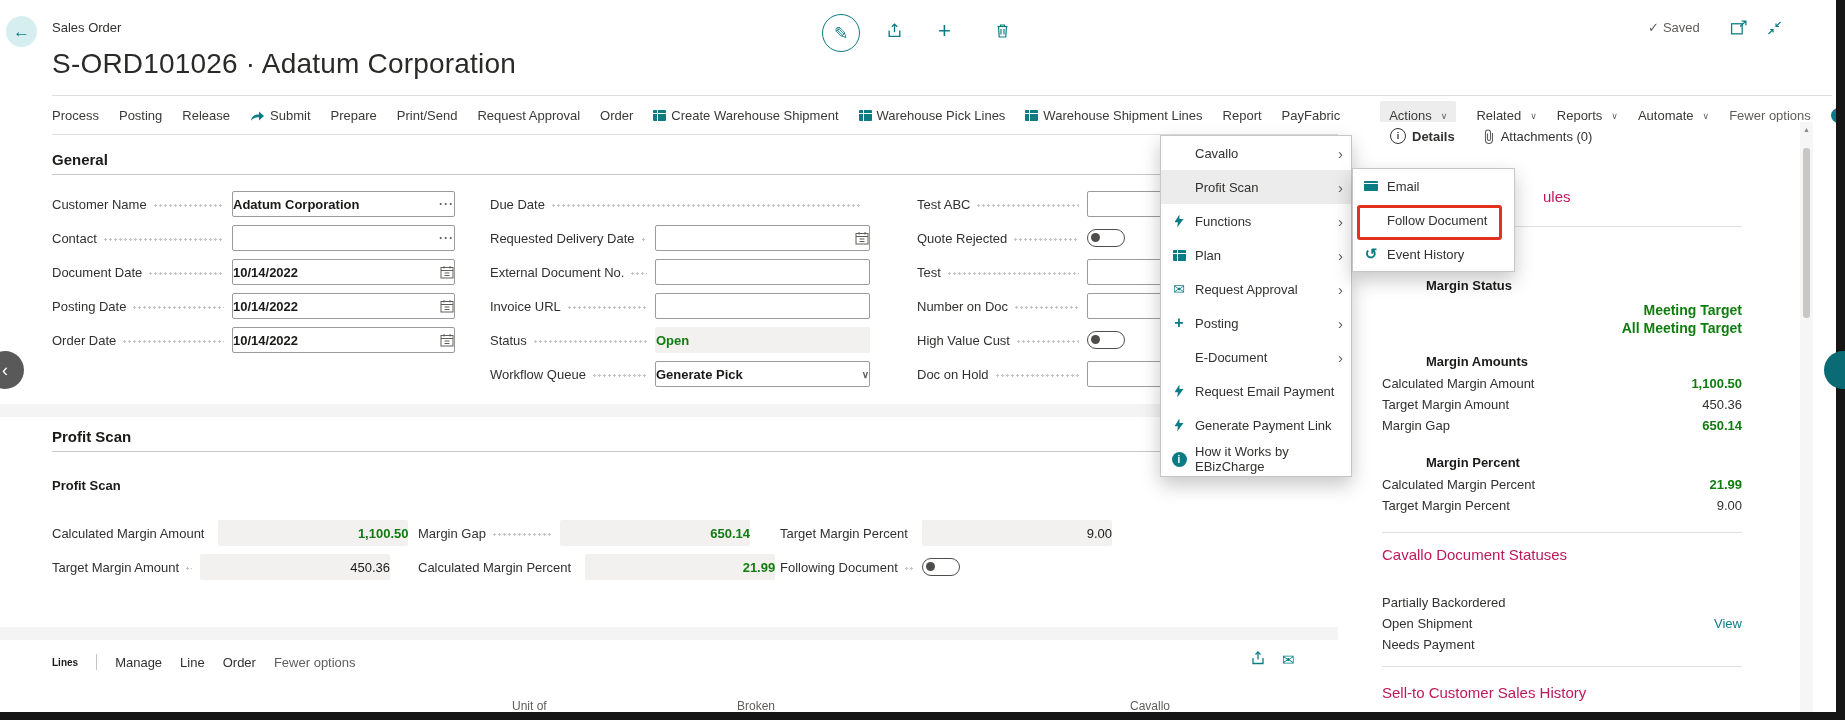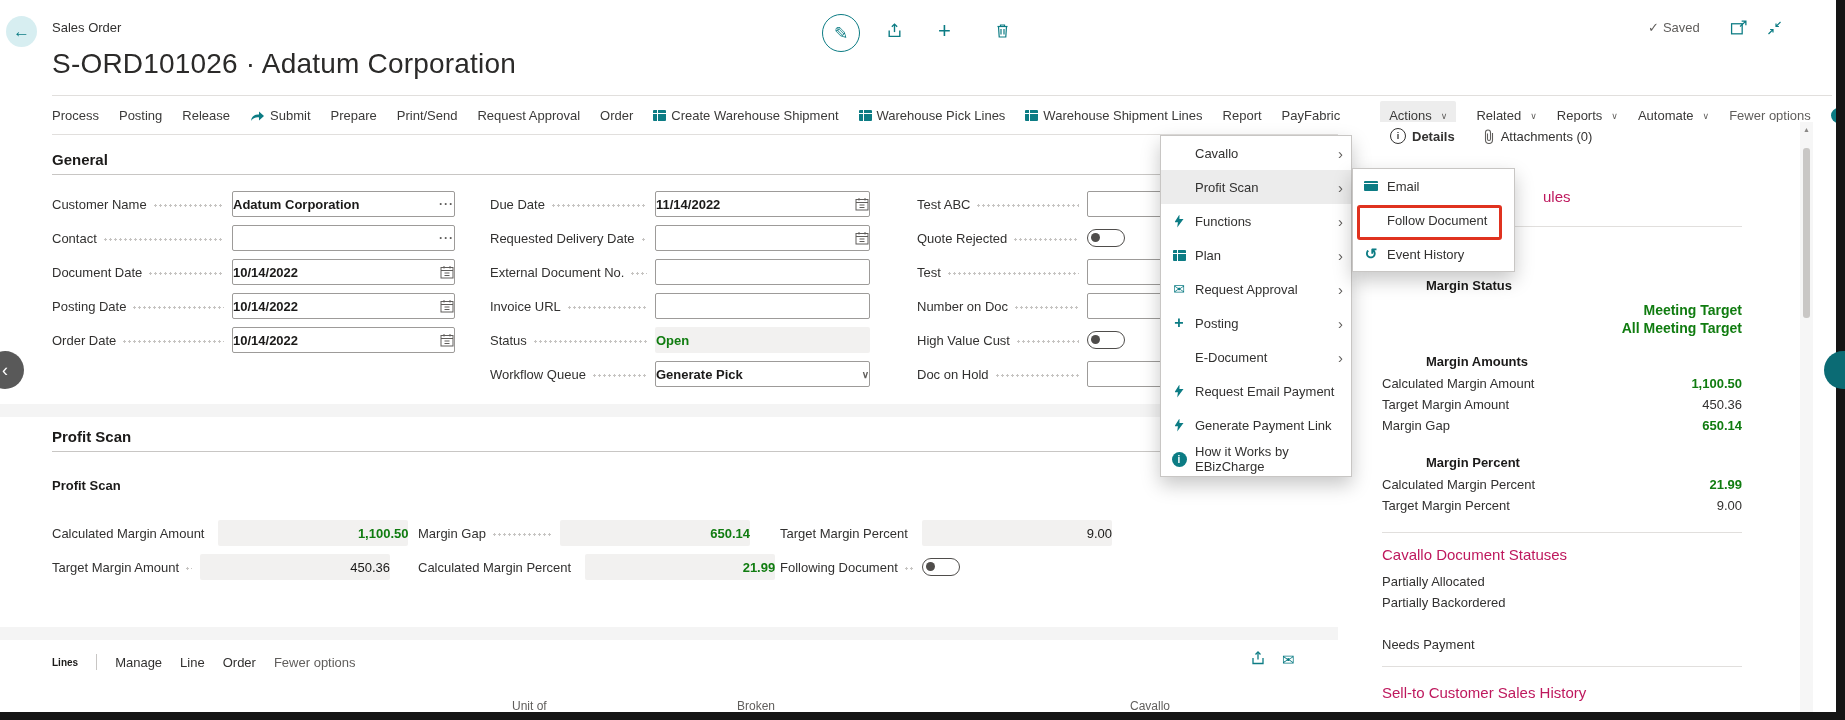--- a/index.html
+++ b/index.html
@@ -288,29 +288,20 @@
             </svg>
           </span>
       </div>
     </div>
   </div>
 
   <div class="fcol" style="left:490px;top:187px;width:380px;">
     <div class="frow">
       <span class="lbl">Due Date</span>
         <span class="leader"></span>
-      <div class="field w215">
-        <span>11/14/2022</span>
-        <span class="trail">
-            <svg width="14" height="14" viewBox="0 0 14 14" fill="none" stroke="#605e5c">
-              <rect x="1" y="2.5" width="12" height="10.5"></rect>
-              <path d="M1 5.5h12M4 1v2.5M10 1v2.5M4.5 8h5M4.5 10.5h5"></path>
-            </svg>
-          </span>
-      </div>
     </div>
     <div class="frow">
       <span class="lbl">Requested Delivery Date</span>
         <span class="leader"></span>
       <div class="field w215">
         <span class="trail">
             <svg width="14" height="14" viewBox="0 0 14 14" fill="none" stroke="#605e5c">
               <rect x="1" y="2.5" width="12" height="10.5"></rect>
               <path d="M1 5.5h12M4 1v2.5M10 1v2.5M4.5 8h5M4.5 10.5h5"></path>
             </svg>
@@ -574,25 +565,26 @@
       <span>Calculated Margin Percent</span>
         <span class="green">21.99</span>
       </div>
     <div class="p-row" style="top:376px;">
       <span>Target Margin Percent</span>
         <span>9.00</span>
       </div>
 
     <div class="p-div" style="top:410px;"></div>
     <div class="p-h15" style="top:424px;">Cavallo Document Statuses</div>
-    <div class="p-row" style="top:452px;">
-      <span>Partially Allocated</span>
-      </div>
     <div class="p-row" style="top:473px;">
       <span>Partially Backordered</span>
+      </div>
+    <div class="p-row" style="top:494px;">
+      <span>Open Shipment</span>
+      <span class="p-link">View</span>
       </div>
     <div class="p-row" style="top:515px;">
       <span>Needs Payment</span>
       </div>
 
     <div class="p-div" style="top:544px;"></div>
     <div class="p-h15" style="top:562px;">Sell-to Customer Sales History</div>
   </div>
 
   <div class="abs scrollbar">

